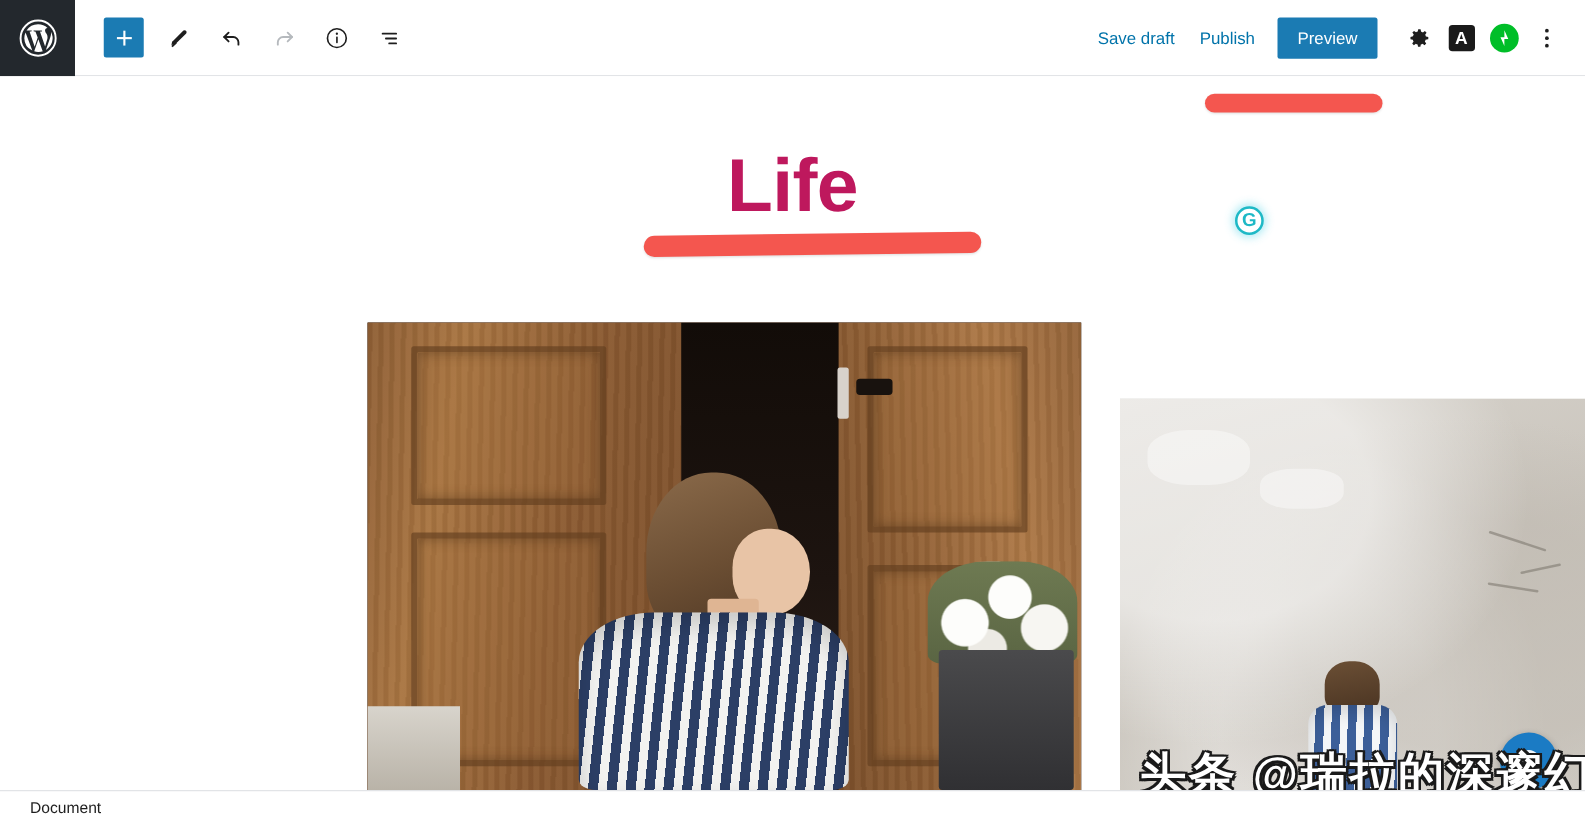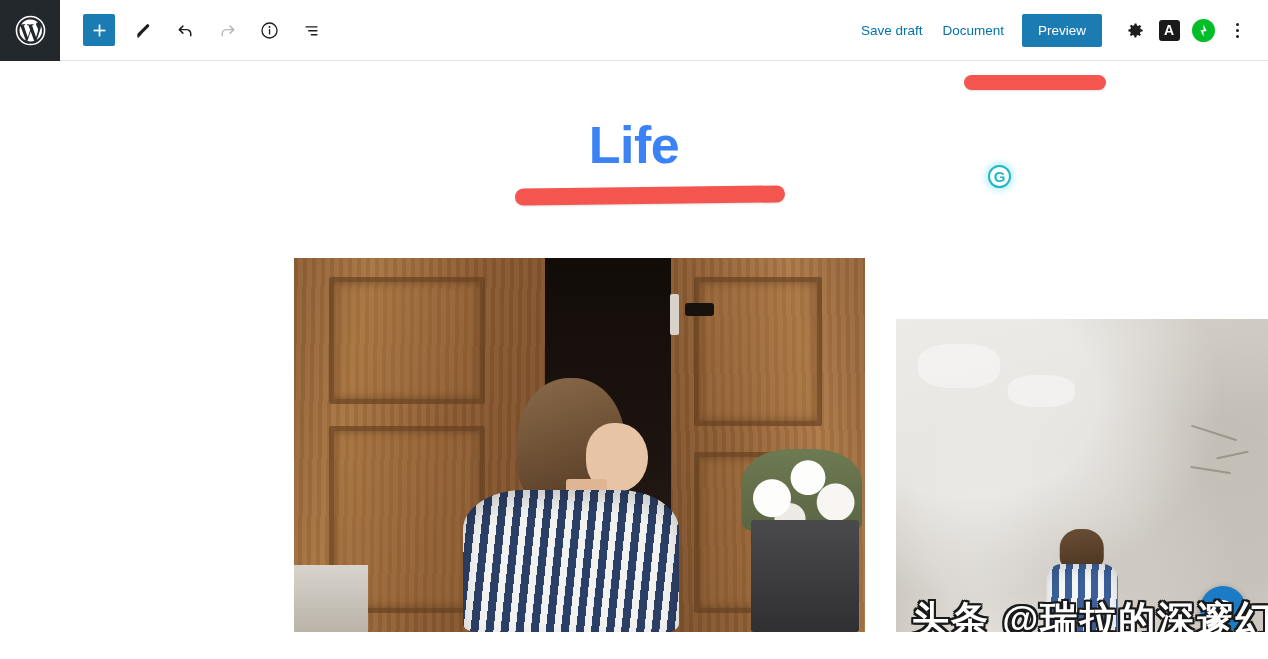--- a/index.html
+++ b/index.html
@@ -163,23 +163,23 @@
     overflow: hidden;
   }
 
   .post-title {
     position: absolute;
     top: 58px;
     left: 0;
     width: 1268px;
     text-align: center;
     font-family: "Liberation Sans", sans-serif;
-    font-size: 52px;
+    font-size: 60px;
     font-weight: bold;
-    color: #3b82f6;
+    color: #be185d;
     letter-spacing: -0.5px;
     line-height: 1;
   }
 
   
   .marker {
     position: absolute;
     background: #f4564f;
     border-radius: 20px;
     box-shadow: 0 1px 2px rgba(0,0,0,0.12);
@@ -529,21 +529,21 @@
           <rect x="11" y="16" width="8" height="1.7" rx="0.8" fill="#1e1e1e"></rect>
         </svg>
       </button>
 
     </div>
 
     <div class="toolbar-right">
 
       <button class="link-btn">Save draft</button>
 
-      <button class="link-btn">Document</button>
+      <button class="link-btn">Publish</button>
 
       <button class="publish-btn">Preview</button>
 
       <button class="icon-btn">
         <svg width="19" height="19" viewBox="0 0 24 24" aria-hidden="true">
           <path fill="#1e1e1e" d="M12 8.3a3.7 3.7 0 1 0 0 7.4 3.7 3.7 0 0 0 0-7.4zm0 5.7a2 2 0 1 1 0-4 2 2 0 0 1 0 4z"></path>
           <path fill="#1e1e1e" d="M21 13.2v-2.4l-2.4-.4a7 7 0 0 0-.75-1.8l1.42-2-1.7-1.7-2 1.42a7 7 0 0 0-1.8-.75L13.2 3h-2.4l-.4 2.4a7 7 0 0 0-1.8.75l-2-1.42-1.7 1.7 1.42 2a7 7 0 0 0-.75 1.8L3 10.8v2.4l2.4.4c.17.63.42 1.24.75 1.8l-1.42 2 1.7 1.7 2-1.42c.56.33 1.17.58 1.8.75l.4 2.4h2.4l.4-2.4a7 7 0 0 0 1.8-.75l2 1.42 1.7-1.7-1.42-2c.33-.56.58-1.17.75-1.8l2.4-.4z"></path>
         </svg>
       </button>
 
@@ -623,14 +623,17 @@
     <div class="chat-bubble">
       <svg width="24" height="24" viewBox="0 0 24 24" aria-hidden="true">
         <path d="M12 3C6.9 3 3 6.4 3 10.6c0 2.4 1.3 4.5 3.4 5.9L5.6 21l4.2-2.2c.7.1 1.4.2 2.2.2 5.1 0 9-3.4 9-7.6S17.1 3 12 3z" fill="#ffffff" opacity="0.95"></path>
       </svg>
     </div>
 
     <div class="watermark">头条 @瑞拉的深邃幻想</div>
 
   </div>
 
+  <div class="statusbar">
+    <span>Document</span>
+  </div>
 
 </div>
 
 </body></html>

